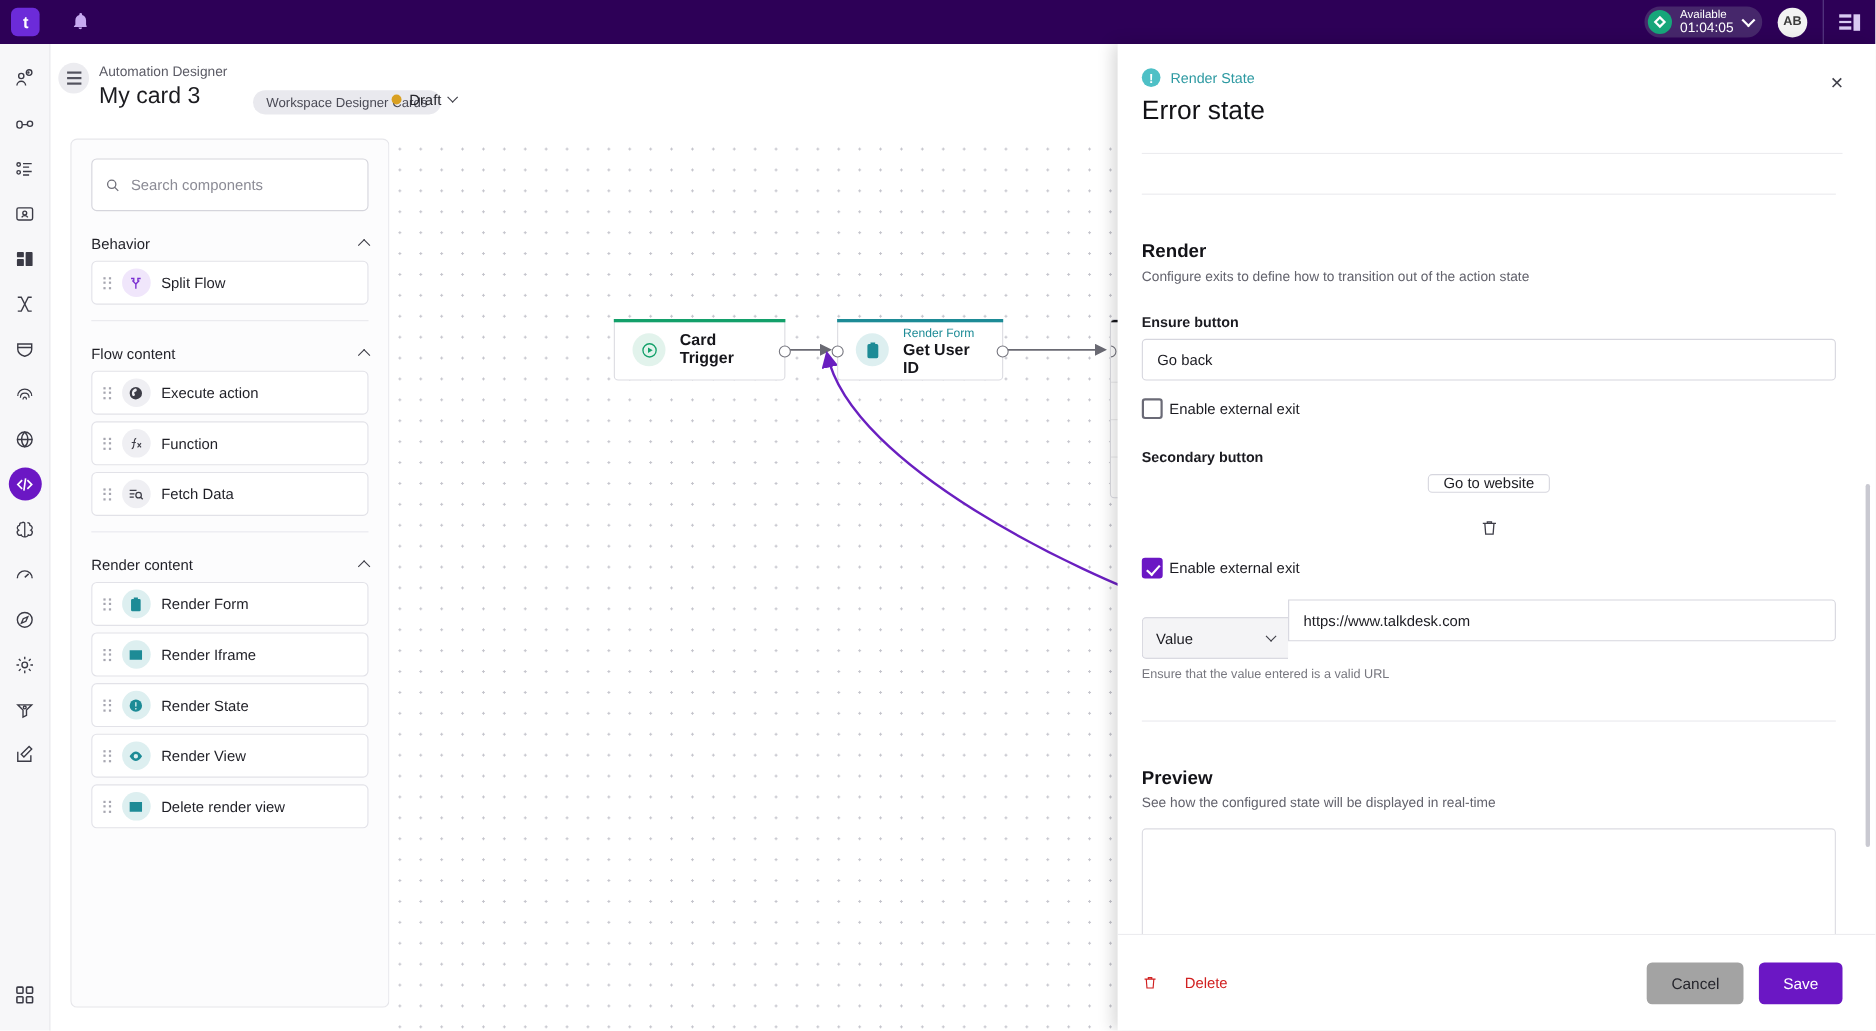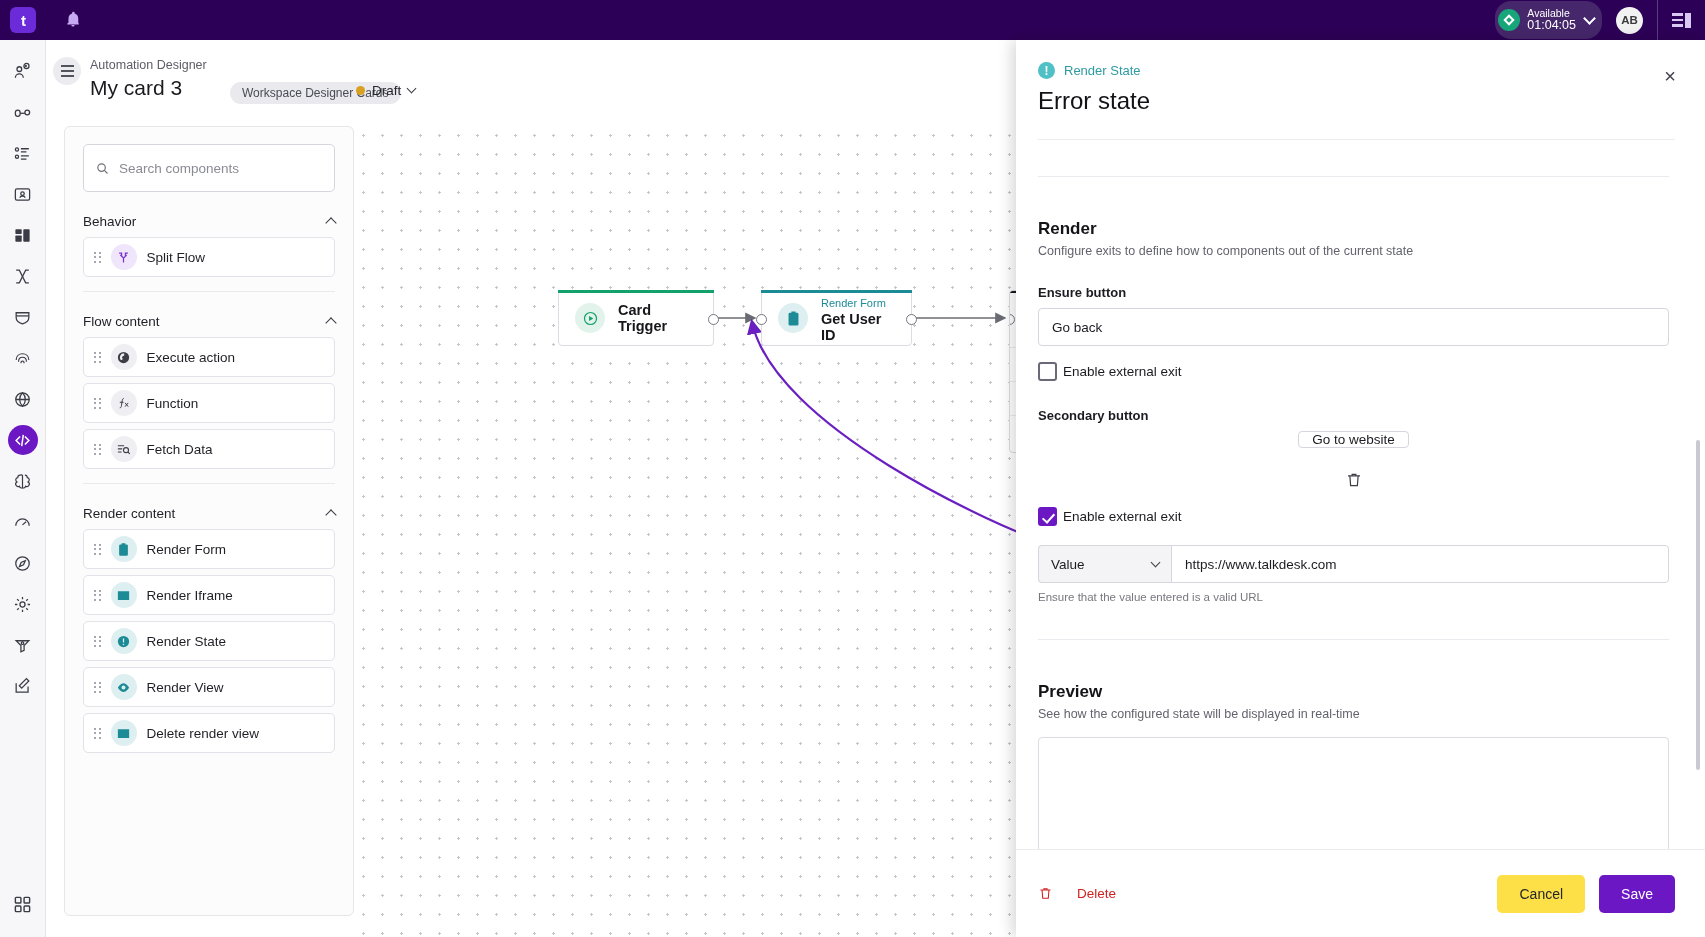--- a/index.html
+++ b/index.html
@@ -21,21 +21,21 @@
     background: #6c2bd9; color: #fff; display: flex; align-items: center;
     justify-content: center; font-size: 15px; font-weight: 700;
     letter-spacing: -1px;
   }
   .bell { margin-left: 28px; color: #c6a9f0; font-size: 17px; line-height: 1; }
   .topbar-right {
     margin-left: auto; display: flex; align-items: center; height: 40px;
   }
   .status-pill {
     display: flex; align-items: center; gap: 7px;
-    background: #46276b; border-radius: 16px; height: 38px;
+    background: #46276b; border-radius: 16px; height: 28px;
     padding: 0 8px 0 3px;
   }
   .status-dot {
     width: 22px; height: 22px; border-radius: 50%; background: #17a67a;
     display: flex; align-items: center; justify-content: center;
   }
   .status-dot .diamond {
     width: 8px; height: 8px; border: 2px solid #fff; transform: rotate(45deg);
   }
   .status-text { color: #fff; line-height: 1.05; }
@@ -240,21 +240,21 @@
     content: ""; position: absolute; left: 5px; top: 1.5px; width: 5px;
     height: 10px; border-right: 2.4px solid #fff; border-bottom: 2.4px solid #fff;
     transform: rotate(42deg);
   }
   .cb-label { font-size: 13.5px; color: #1b1b21; }
   .combo { display: flex; margin-top: 19px; }
   .sel {
     width: 133px; height: 38px; border: 1px solid #d6d6de; border-right: none;
     border-radius: 4px 0 0 4px; background: #f4f4f6; display: flex;
     align-items: center; justify-content: space-between; padding: 0 12px;
-    font-size: 13.5px; color: #1b1b21;
+    font-size: 13.5px; color: #1b1b21; margin-top: 16px;
   }
   .combo .txt-input { flex: 1; margin-top: 0; border-radius: 0 4px 4px 0; }
   .hint { font-size: 11.5px; color: #77777f; margin-top: 8px; }
   .preview-box {
     margin-top: 16px; height: 120px; border: 1px solid #dcdce2;
     border-radius: 4px; background: #fff;
   }
   .vscroll {
     position: absolute; right: 5px; top: 300px; width: 4px; height: 330px;
     background: #c9c9d1; border-radius: 2px;
@@ -267,21 +267,21 @@
   .del-btn {
     display: flex; align-items: center; gap: 24px; color: #d12121;
     font-size: 13.5px; cursor: pointer;
   }
   .del-btn svg { width: 15px; height: 15px; }
   .foot-spacer { margin-left: auto; }
   .btn {
     height: 38px; padding: 0 22px; border-radius: 5px; font-size: 14px;
     display: flex; align-items: center; justify-content: center; cursor: pointer;
   }
-  .btn.ghost { background: #fde047; color: #25252c; }
+  .btn.ghost { background: #a3a3a3; color: #25252c; }
   .btn.primary { background: #6b17c4; color: #fff; }
   .grid-apps { color:#3b3b46; }
 </style>
 </head>
 <body>
 
 <div id="app">
 
   <div class="topbar">
     <div class="tk-logo">
@@ -728,21 +728,21 @@
       </div>
       <div class="side-title">Error state</div>
       <div class="close-x">×</div>
       <div class="head-rule"></div>
     </div>
 
     <div class="side-scroll">
       <div class="sec-rule"></div>
 
       <div class="sec-title">Render</div>
-      <div class="sec-sub">Configure exits to define how to components out of the current state</div>
+      <div class="sec-sub">Configure exits to define how to transition out of the action state</div>
 
       <div class="field-label">Ensure button</div>
       <div class="txt-input">
         <span>Go back</span>
       </div>
 
       <div class="cb-row">
         <span class="cb"></span>
         <span class="cb-label">Enable external exit</span>
       </div>

